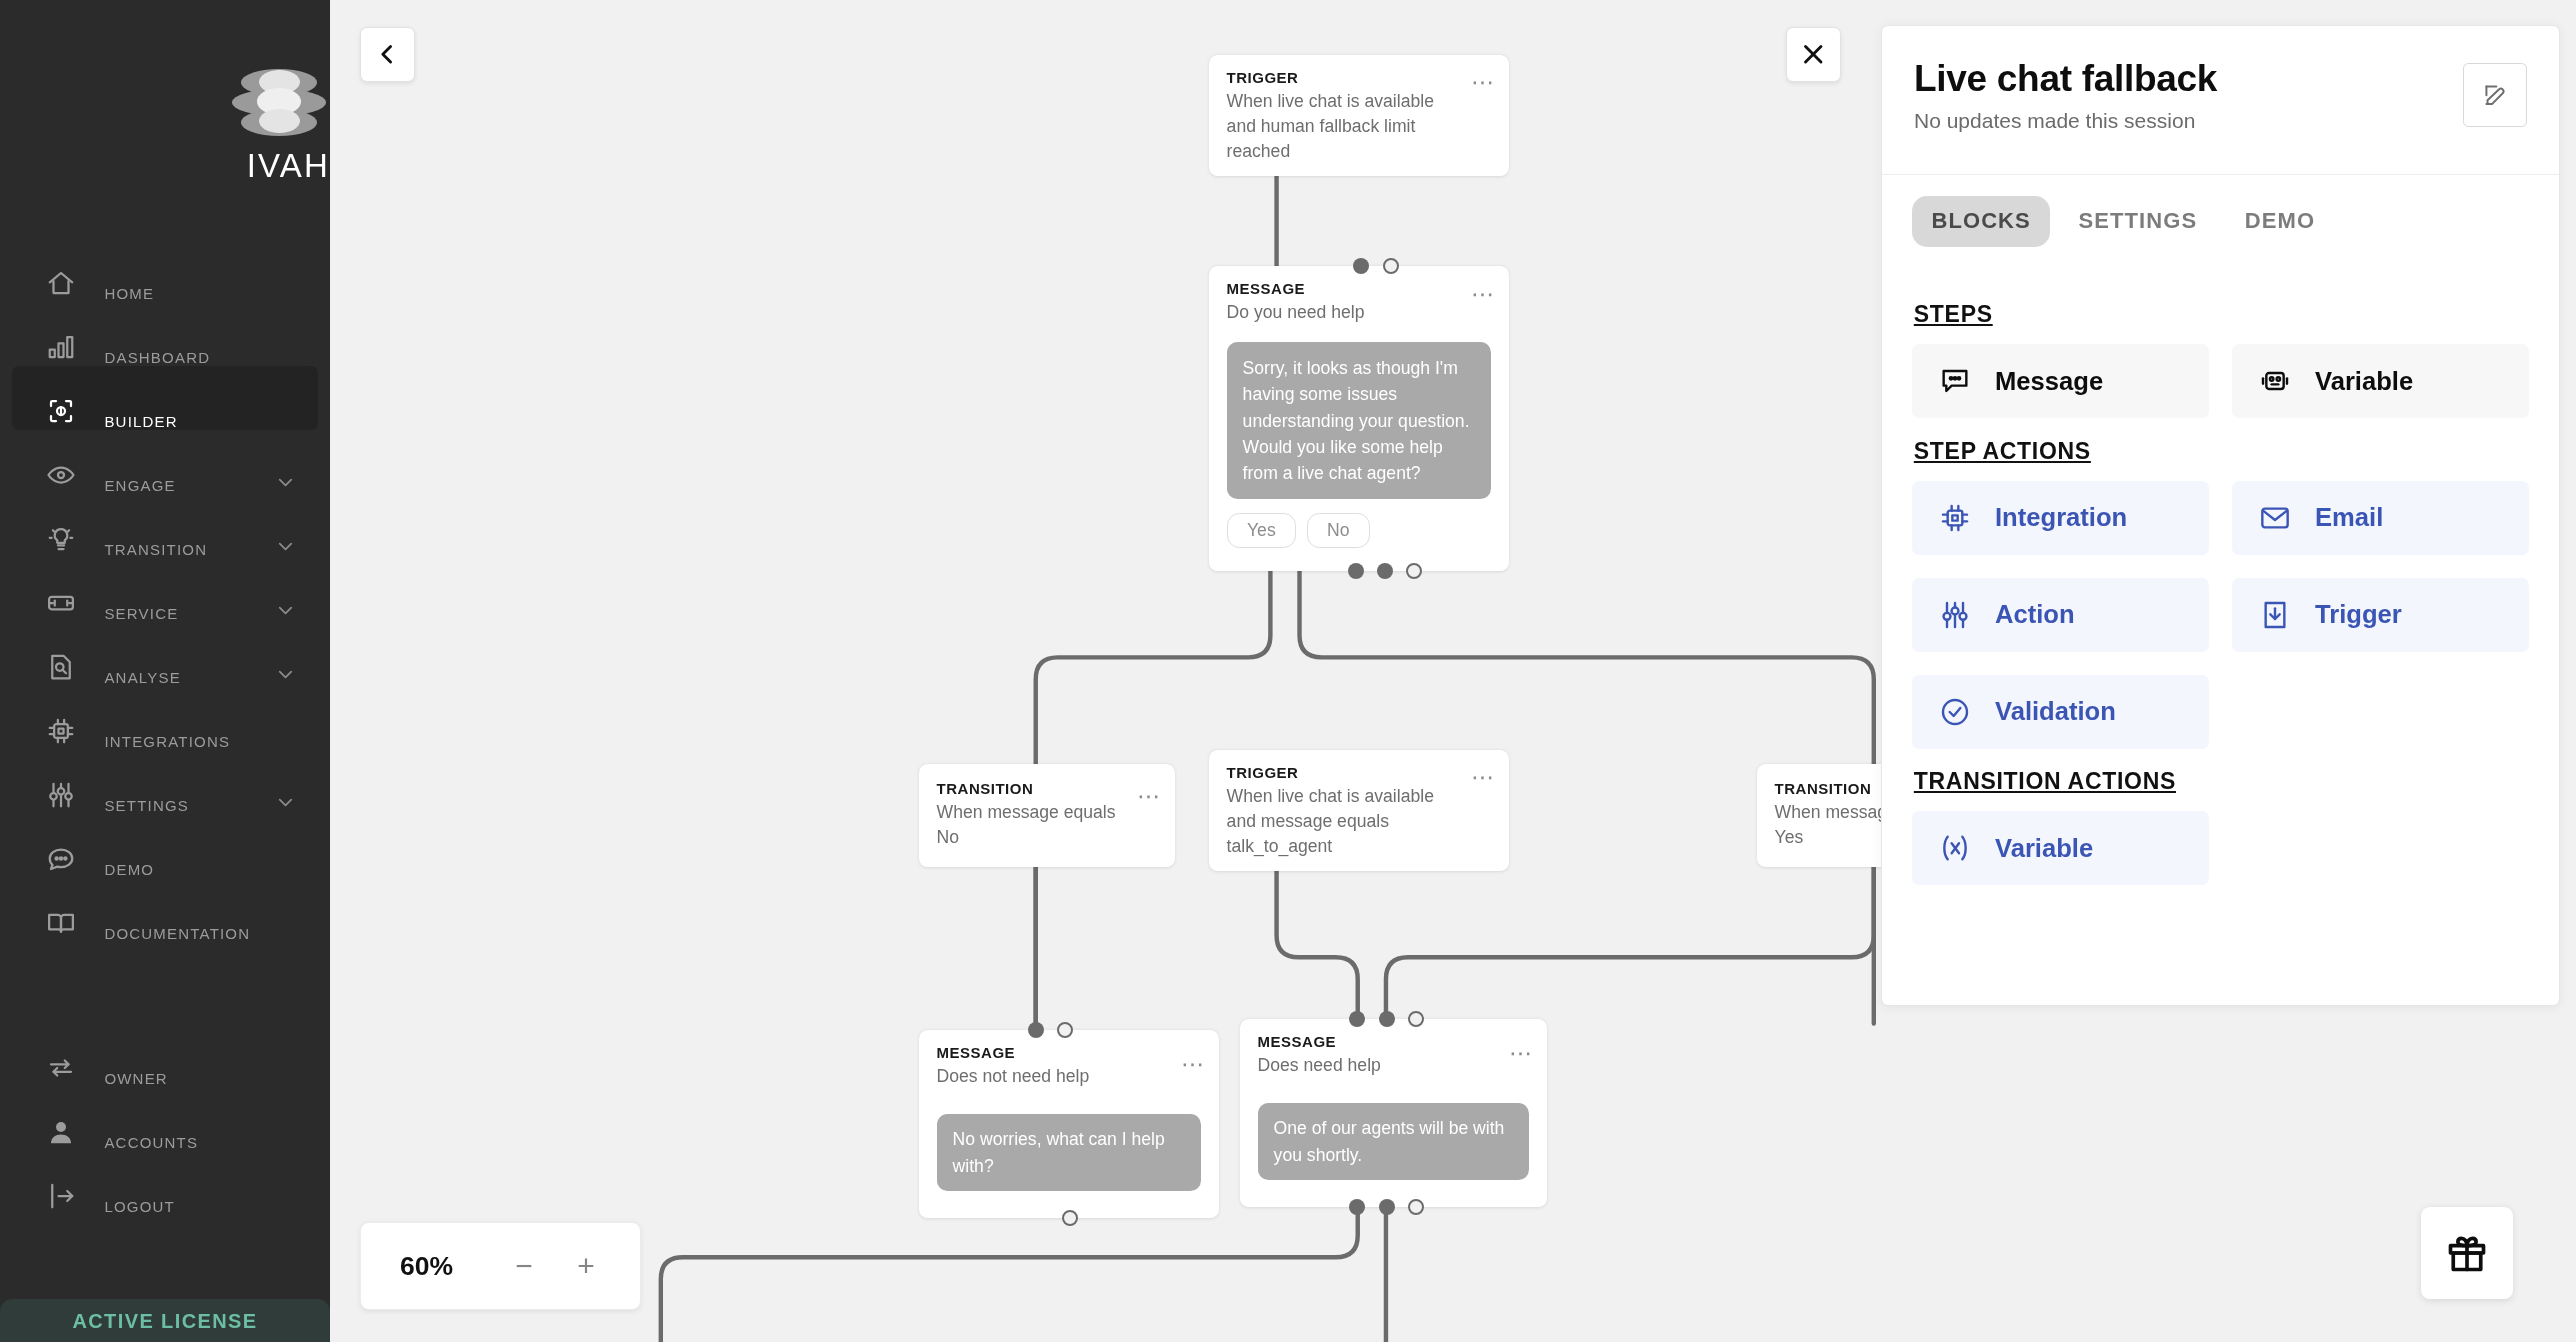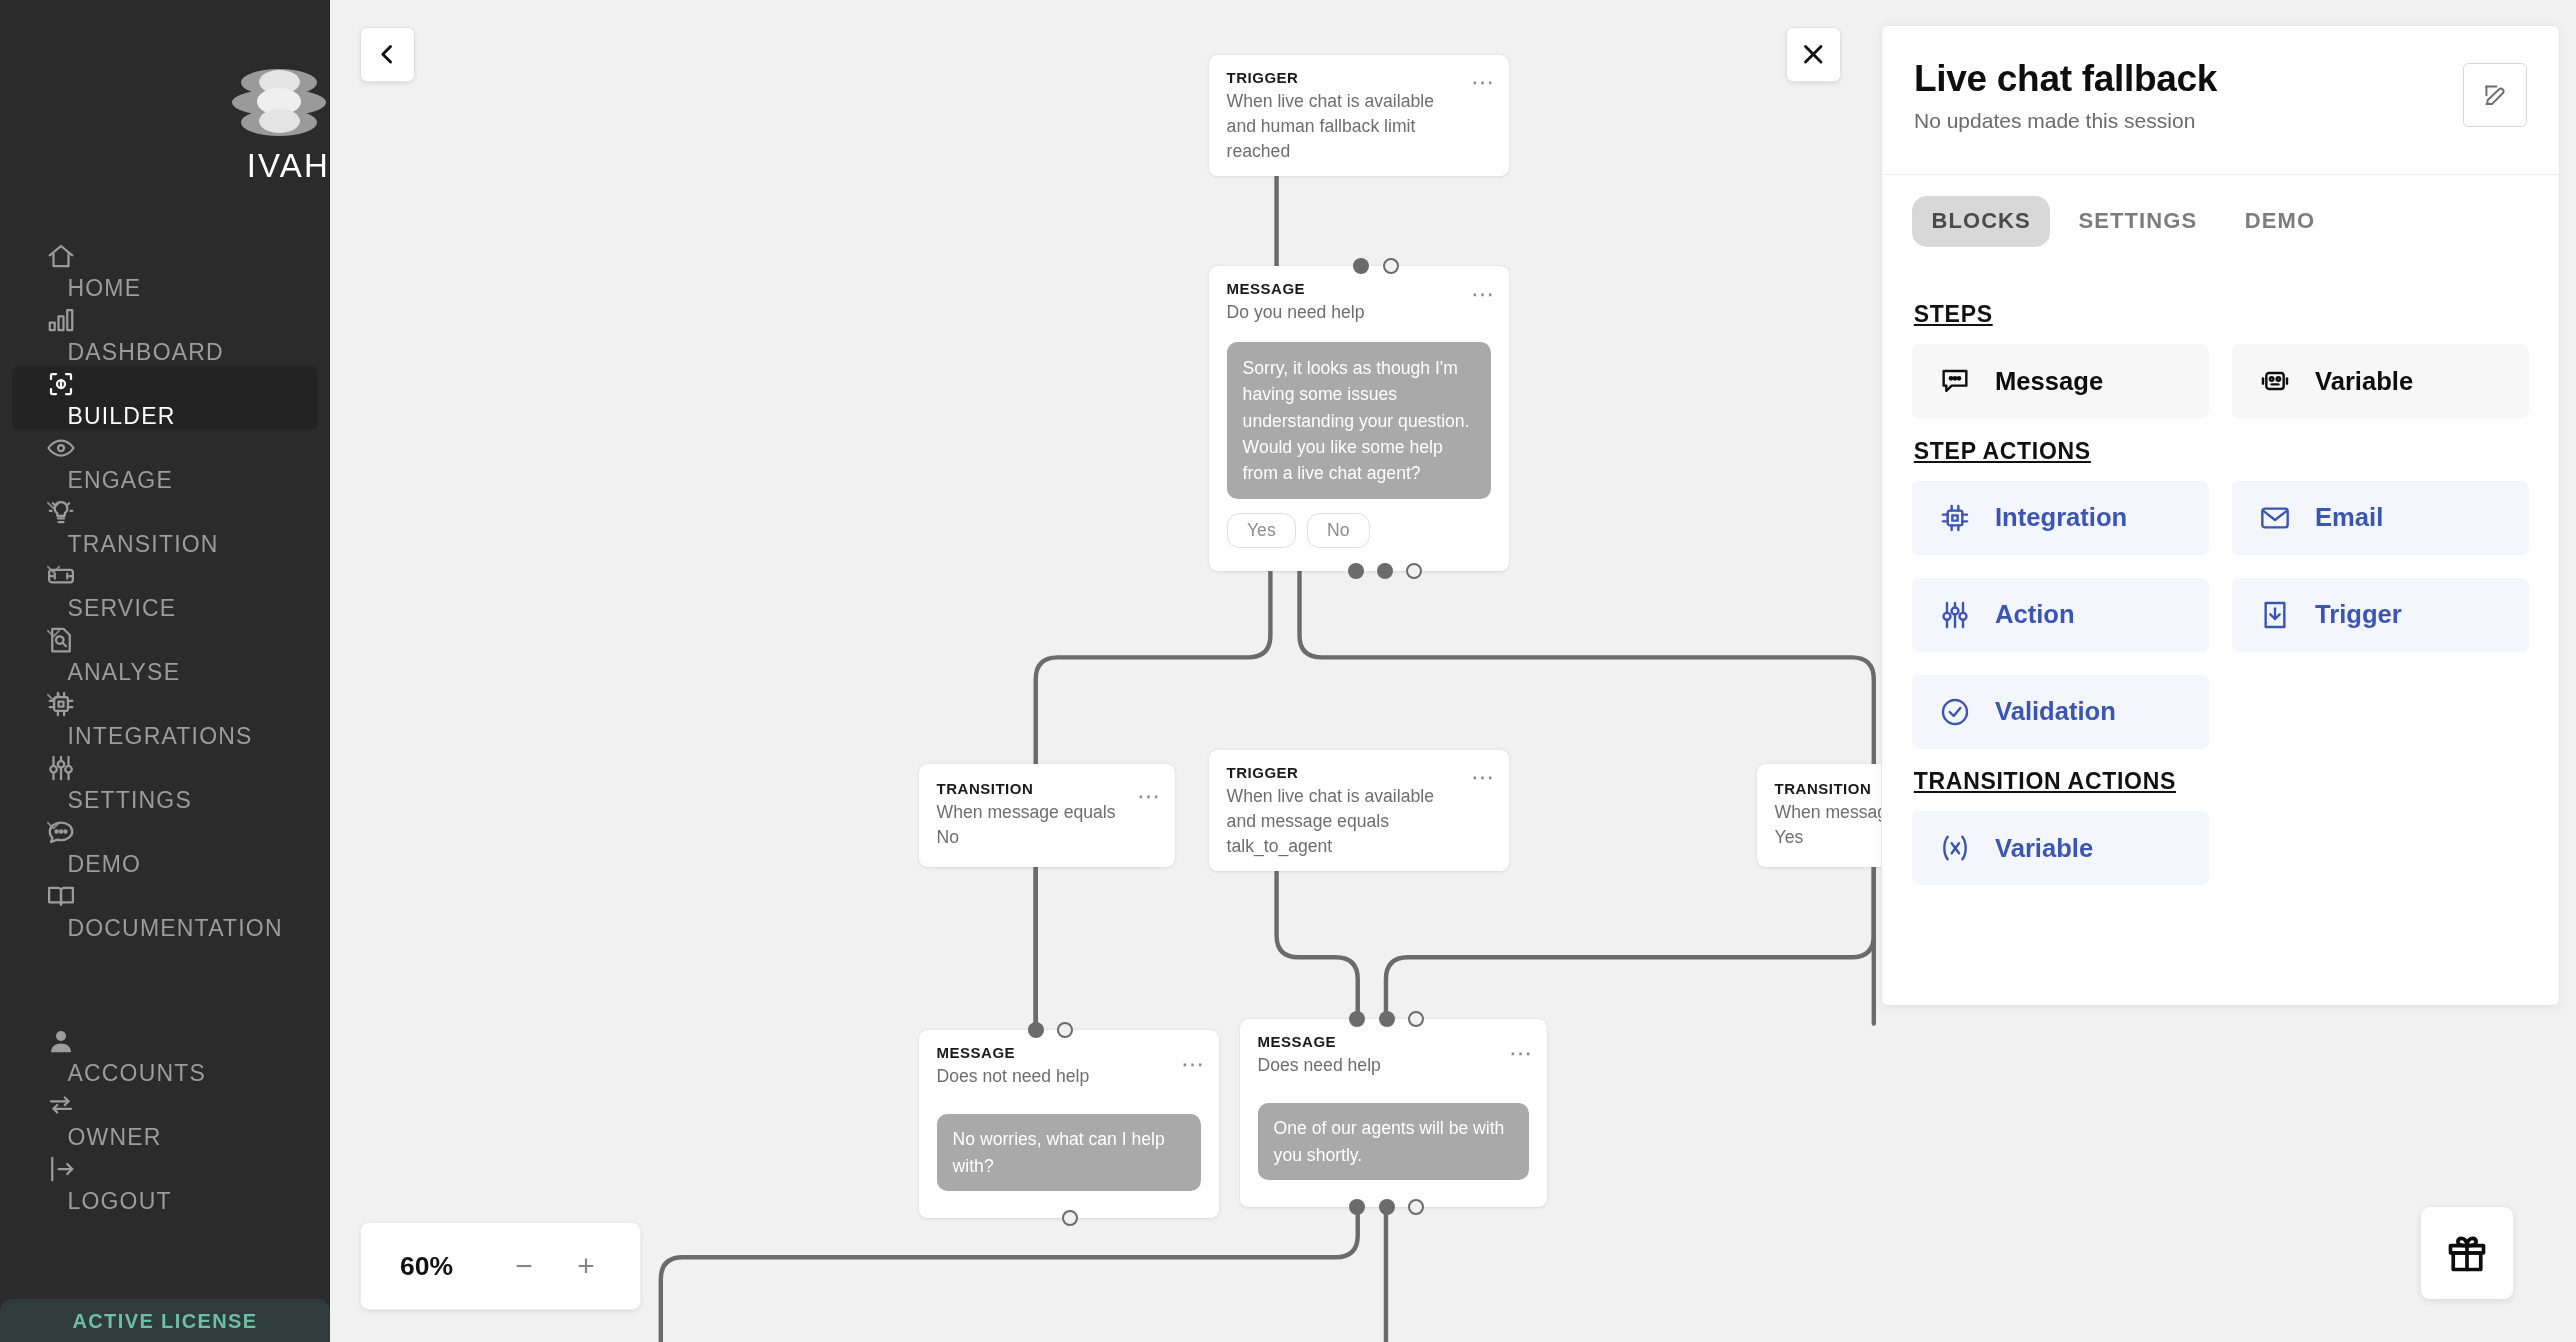--- a/index.html
+++ b/index.html
@@ -31,27 +31,26 @@
   .lm-e { width: 44px; height: 26.5px; left: 29px; top: 19.4px; background: #efefef; }
   .lm-f { width: 41px; height: 24px; left: 31px; top: 40px; background: #e4e4e4; }
   .logo-text {
     margin-top: 10.6px;
     color: #fff; font-size: 33px; letter-spacing: 2.2px; font-weight: 400;
   }
 
   .nav { display: flex; flex-direction: column; }
   .nav-item {
     height: 64px;
-    display: flex; align-items: flex-start;
+    display: flex; align-items: flex-end;
     padding: 0 21px 0 30px;
     margin: 0 12.4px;
     border-radius: 7px;
-    color: #9c9c9c; font-size: 23px; letter-spacing: 1.2px;
+    color: #9c9c9c; font-size: 15px; letter-spacing: 1.2px;
     cursor: pointer;
-    flex-direction: column;
   }
   .nav-item .ico { width: 37px; height: 37px; display:flex; align-items:center; justify-content:center; flex: 0 0 37px; }
   .nav-item .ico svg { width: 30px; height: 30px; }
   .nav-item .lbl { margin-left: 25px; flex: 1; white-space: nowrap; }
   .nav-item .chev { width: 23px; height: 23px; opacity: .85; }
   .nav-item.active { background: #232323; color: #ffffff; }
   .nav-item.active .ico svg { stroke: #ffffff; }
 
   .nav-gap { height: 81px; }
   .spacer { flex: 1; }
@@ -358,36 +357,36 @@
             </svg>
           </span>
           <span class="lbl">DOCUMENTATION</span>
         </div>
       </nav>
     <div class="nav-gap"></div>
     <nav class="nav" id="nav-footer">
         <div class="nav-item">
           <span class="ico">
             <svg width="30" height="30" viewBox="0 0 24 24" fill="none" stroke="#9c9c9c" stroke-width="1.8" stroke-linecap="round" stroke-linejoin="round">
-              <circle cx="12" cy="8" r="4" fill="currentColor" stroke="none"></circle>
-              <path d="M4 21c0-4.4 3.6-7 8-7s8 2.6 8 7z" fill="currentColor" stroke="none"></path>
-            </svg>
-          </span>
-          <span class="lbl">ACCOUNTS</span>
-        </div>
-        <div class="nav-item">
-          <span class="ico">
-            <svg width="30" height="30" viewBox="0 0 24 24" fill="none" stroke="#9c9c9c" stroke-width="1.8" stroke-linecap="round" stroke-linejoin="round">
               <path d="M4 9h14"></path>
               <path d="M15 6l3 3-3 3"></path>
               <path d="M20 15H6"></path>
               <path d="M9 12l-3 3 3 3"></path>
             </svg>
           </span>
           <span class="lbl">OWNER</span>
+        </div>
+        <div class="nav-item">
+          <span class="ico">
+            <svg width="30" height="30" viewBox="0 0 24 24" fill="none" stroke="#9c9c9c" stroke-width="1.8" stroke-linecap="round" stroke-linejoin="round">
+              <circle cx="12" cy="8" r="4" fill="currentColor" stroke="none"></circle>
+              <path d="M4 21c0-4.4 3.6-7 8-7s8 2.6 8 7z" fill="currentColor" stroke="none"></path>
+            </svg>
+          </span>
+          <span class="lbl">ACCOUNTS</span>
         </div>
         <div class="nav-item">
           <span class="ico">
             <svg width="30" height="30" viewBox="0 0 24 24" fill="none" stroke="#9c9c9c" stroke-width="1.8" stroke-linecap="round" stroke-linejoin="round">
               <path d="M5 3v18"></path>
               <path d="M10 12h11"></path>
               <path d="M17 8l4 4-4 4"></path>
             </svg>
           </span>
           <span class="lbl">LOGOUT</span>

